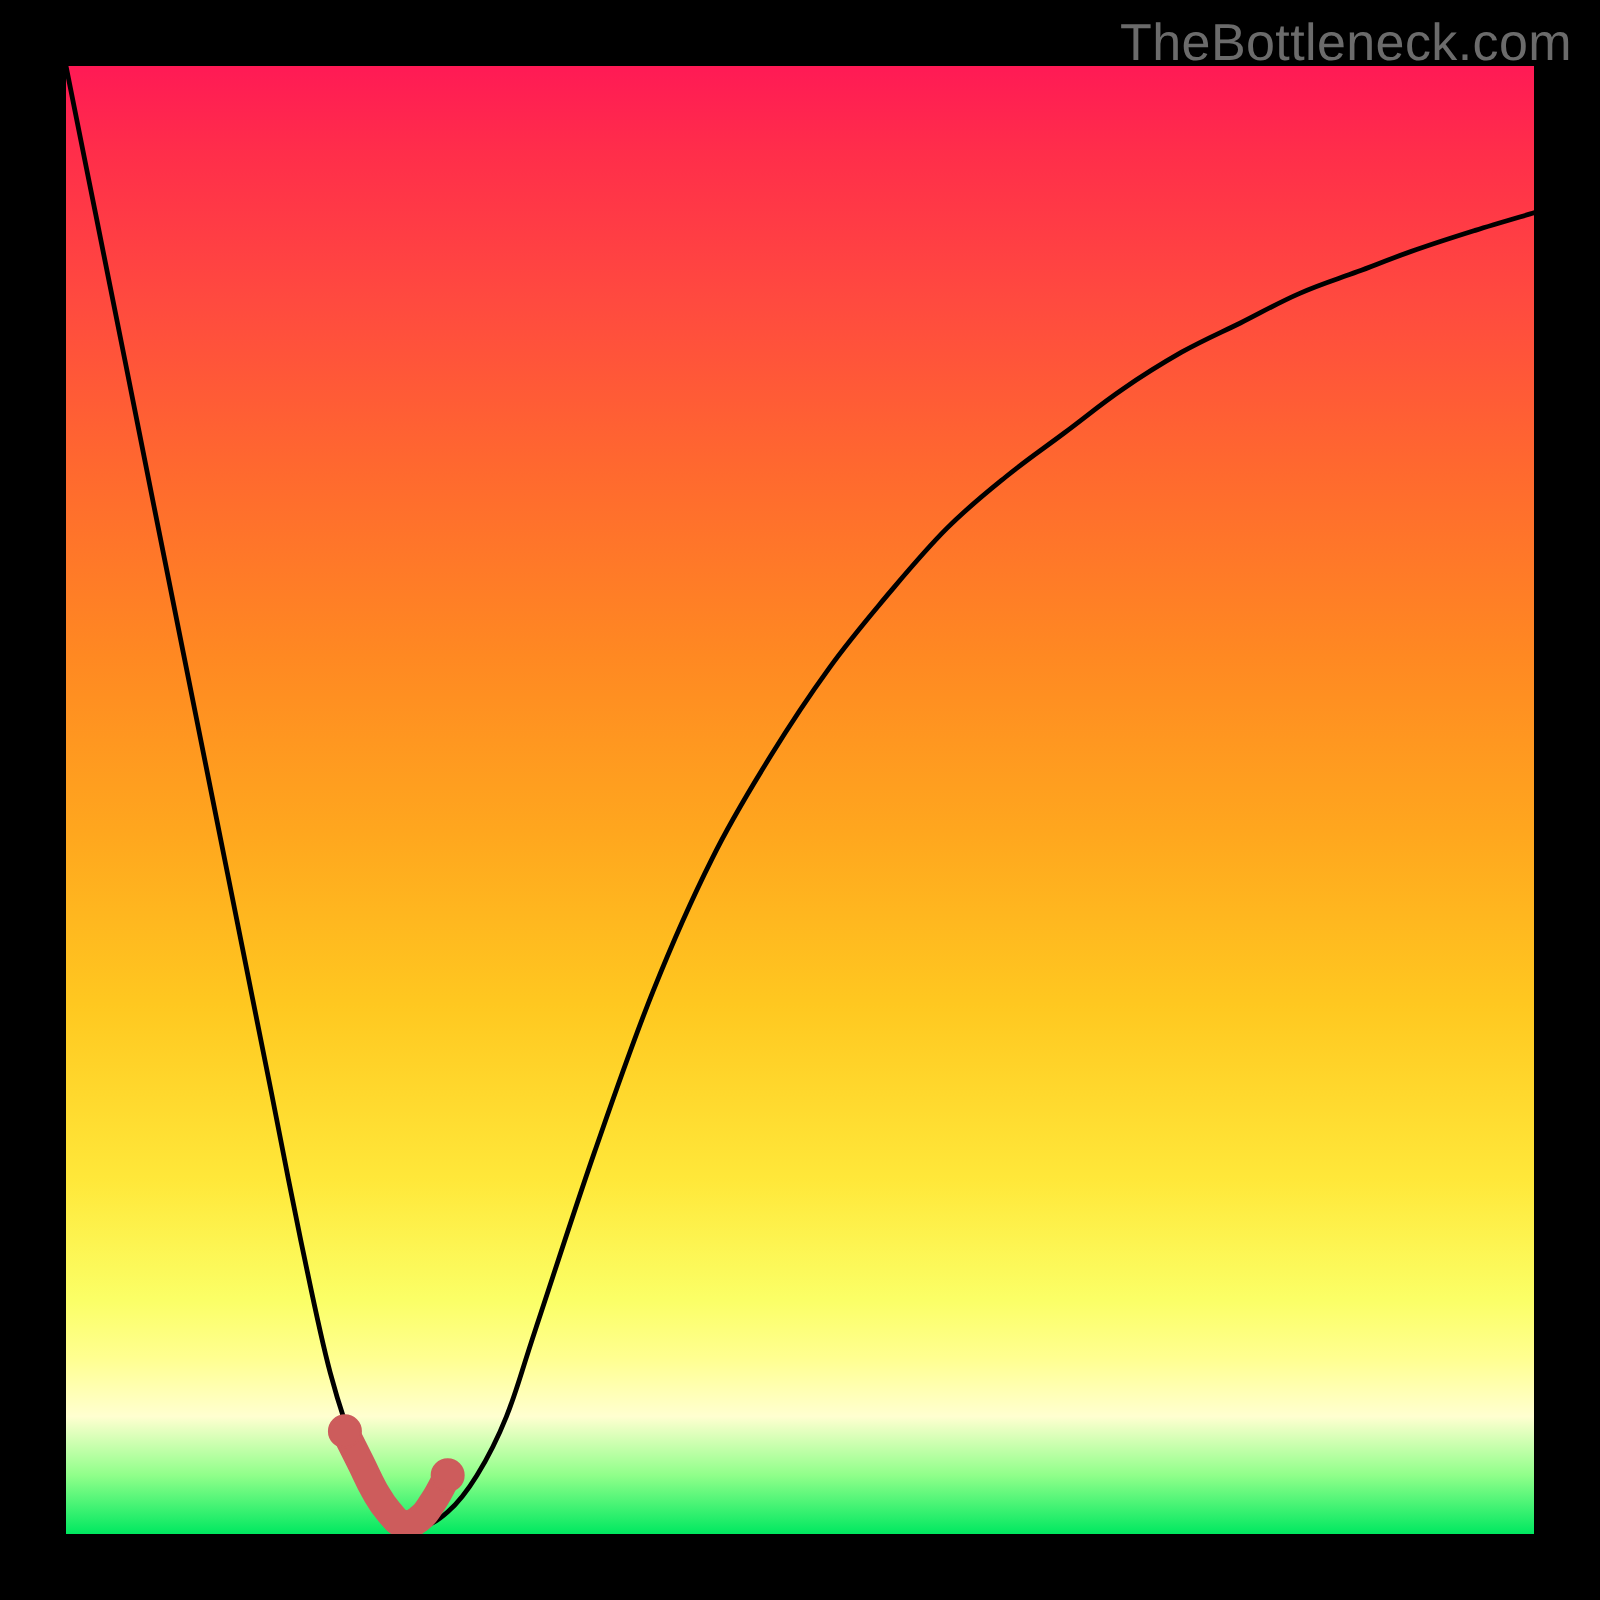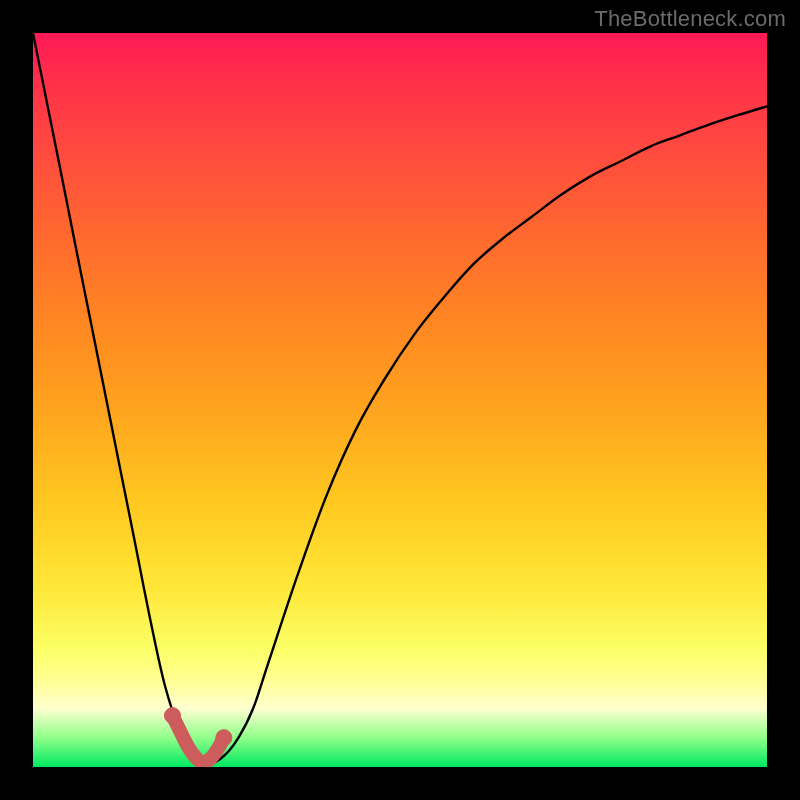--- a/index.html
+++ b/index.html
@@ -37,21 +37,21 @@
       #ffff90 88%,
       #ffffd0 92%,
       #90ff8a 96%,
       #00e860 100%);
   }
   .watermark {
     position: absolute;
     top: 6px;
     right: 14px;
     color: #6b6b6b;
-    font-size: 22px;
+    font-size: 26px;
     letter-spacing: 0.2px;
     font-weight: 400;
     user-select: none;
   }
   svg.curve {
     position: absolute;
     left: 0;
     top: 0;
     width: 734px;
     height: 734px;

